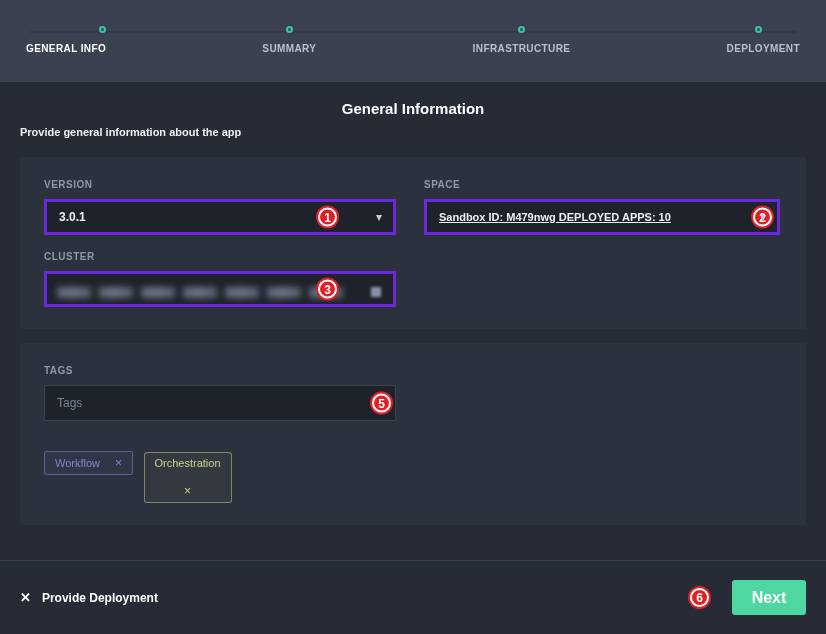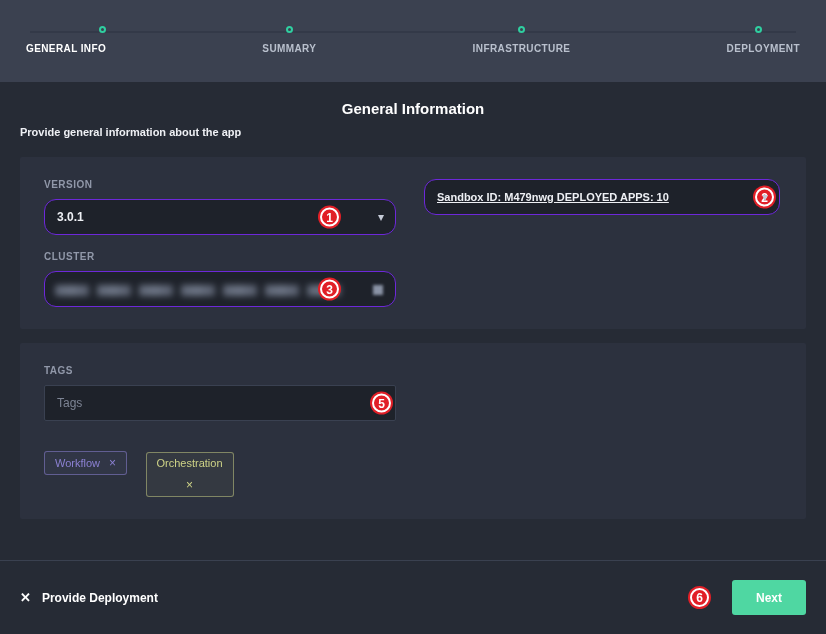--- a/index.html
+++ b/index.html
@@ -75,22 +75,22 @@
     font-size: 10px;
     font-weight: bold;
     letter-spacing: 0.5px;
     color: #9198a9;
     margin-bottom: 9px;
   }
   .control {
     position: relative;
     height: 36px;
     background: #1e222a;
-    border: 1px solid #6d28d9;
-    border-radius: 12px;
+    border: 3px solid #6d28d9;
+    border-radius: 0;
     display: flex;
     align-items: center;
     padding: 0 12px;
     cursor: pointer;
   }
   .control .value { font-size: 12px; font-weight: bold; color: #eef0f4; }
   .control .value.small { font-size: 11px; text-decoration: underline; }
   .chevron {
     position: absolute;
     right: 11px; top: 50%;
@@ -155,25 +155,25 @@
     transform: translateY(-50%);
   }
   .badge.pos-mid { right: 56px; }
   .badge.pos-edge { right: 5px; }
 
   
   .chips-row { margin-top: 14px; grid-column: 1; }
   .chip {
     display: inline-flex;
     align-items: center;
-    gap: 9px;
+    gap: 15px;
     padding: 4px 10px;
     border-radius: 3px;
     font-size: 11px;
-    margin-right: 14px;
+    margin-right: 6px;
     cursor: default;
   }
   .chip-remove { cursor: pointer; font-size: 12px; }
   .chip.purple {
     color: #8b80d2;
     border: 1px solid rgba(139,128,210,0.55);
     background: rgba(139,128,210,0.06);
   }
   .chip.olive {
     color: #ced387;
@@ -210,21 +210,21 @@
     gap: 23px;
   }
   .next-btn {
     width: 74px;
     height: 35px;
     background: #4fd7a2;
     border: none;
     border-radius: 3px;
     color: #ffffff;
     font-family: "Liberation Sans", sans-serif;
-    font-size: 12px;
+    font-size: 16px;
     font-weight: bold;
     cursor: pointer;
   }
 </style>
 </head>
 <body>
 
 <header class="stepper">
   <div class="stepper-line"></div>
   <div class="step first active">
@@ -254,20 +254,21 @@
       <div class="field">
         <label>VERSION</label>
         <div class="control">
           <span class="value">3.0.1</span>
           <span class="badge in-field pos-mid">1</span>
           <span class="chevron">▾</span>
         </div>
       </div>
 
       <div class="field">
+        <label>SPACE</label>
         <div class="control">
           <span class="value small">Sandbox ID: M479nwg DEPLOYED APPS: 10</span>
           <span class="badge in-field pos-edge">2</span>
           <span class="chevron">▾</span>
         </div>
       </div>
 
       <div class="field">
         <label>CLUSTER</label>
         <div class="control">

